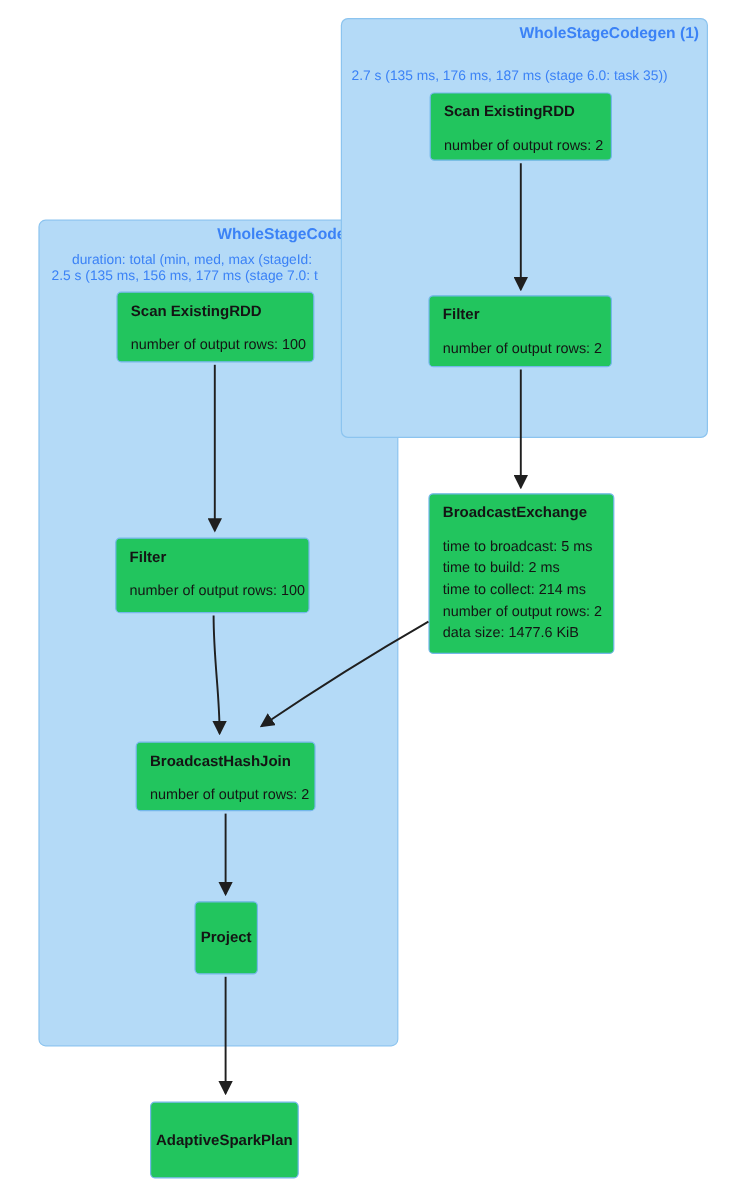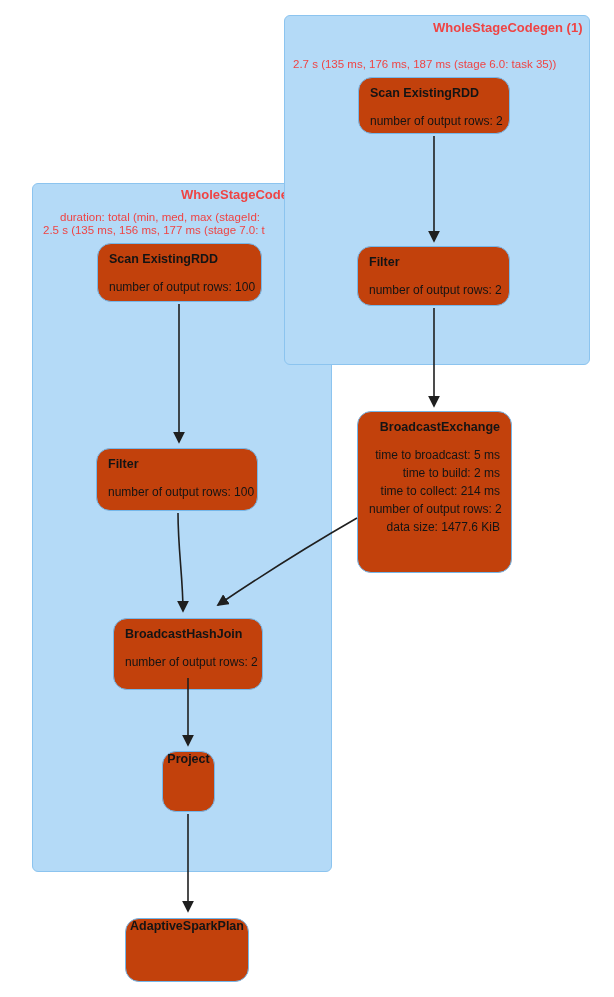--- a/index.html
+++ b/index.html
@@ -19,45 +19,45 @@
     border-radius: 6px;
     box-sizing: border-box;
   }
   .cluster-left  { left: 32px;  top: 183px; width: 300px; height: 689px; z-index: 1; }
   .cluster-right { left: 284px; top: 15px;  width: 306px; height: 350px; z-index: 3; }
   .ctext {
     position: absolute;
     white-space: nowrap;
     font-size: 11.5px;
     line-height: 13px;
-    color: #ef4444;
+    color: #3b82f6;
   }
   .ctitle { font-size: 13px; font-weight: bold; line-height: 14px; }
   .z-left  { z-index: 2; }
   .z-right { z-index: 4; }
   .node {
     position: absolute;
     box-sizing: border-box;
-    background: #c2410c;
+    background: #22c55e;
     border: 1px solid #74B7EA;
-    border-radius: 14px;
+    border-radius: 4px;
     padding: 8px 11px;
     font-size: 12px;
     z-index: 5;
   }
   .node .title { font-weight: bold; font-size: 12.5px; line-height: 15px; white-space: nowrap; }
   .node .metrics { margin-top: 11px; line-height: 18px; white-space: nowrap; }
-  .node.label-only { display: flex; justify-content: center; padding: 0; }
+  .node.label-only { display: flex; align-items: center; justify-content: center; padding: 0; }
   .node.label-only .title { margin: 0; }
   #n-scan1   { left: 358px; top: 77px;  width: 152px; height: 57px; }
   #n-filter1 { left: 357px; top: 246px; width: 153px; height: 60px; }
-  #n-bex     { left: 357px; top: 411px; width: 155px; height: 162px; text-align: right; }
+  #n-bex     { left: 357px; top: 411px; width: 155px; height: 134px; }
   #n-scan2   { left: 97px;  top: 243px; width: 165px; height: 59px; }
   #n-filter2 { left: 96px;  top: 448px; width: 162px; height: 63px; }
-  #n-bhj     { left: 113px; top: 618px; width: 150px; height: 72px; }
+  #n-bhj     { left: 113px; top: 618px; width: 150px; height: 58px; }
   #n-project { left: 162px; top: 751px; width: 53px;  height: 61px; }
   #n-asp     { left: 125px; top: 918px; width: 124px; height: 64px; }
   .edges {
     position: absolute;
     left: 0; top: 0;
     z-index: 6;
     pointer-events: none;
   }
   .edges path.edge {
     fill: none;

